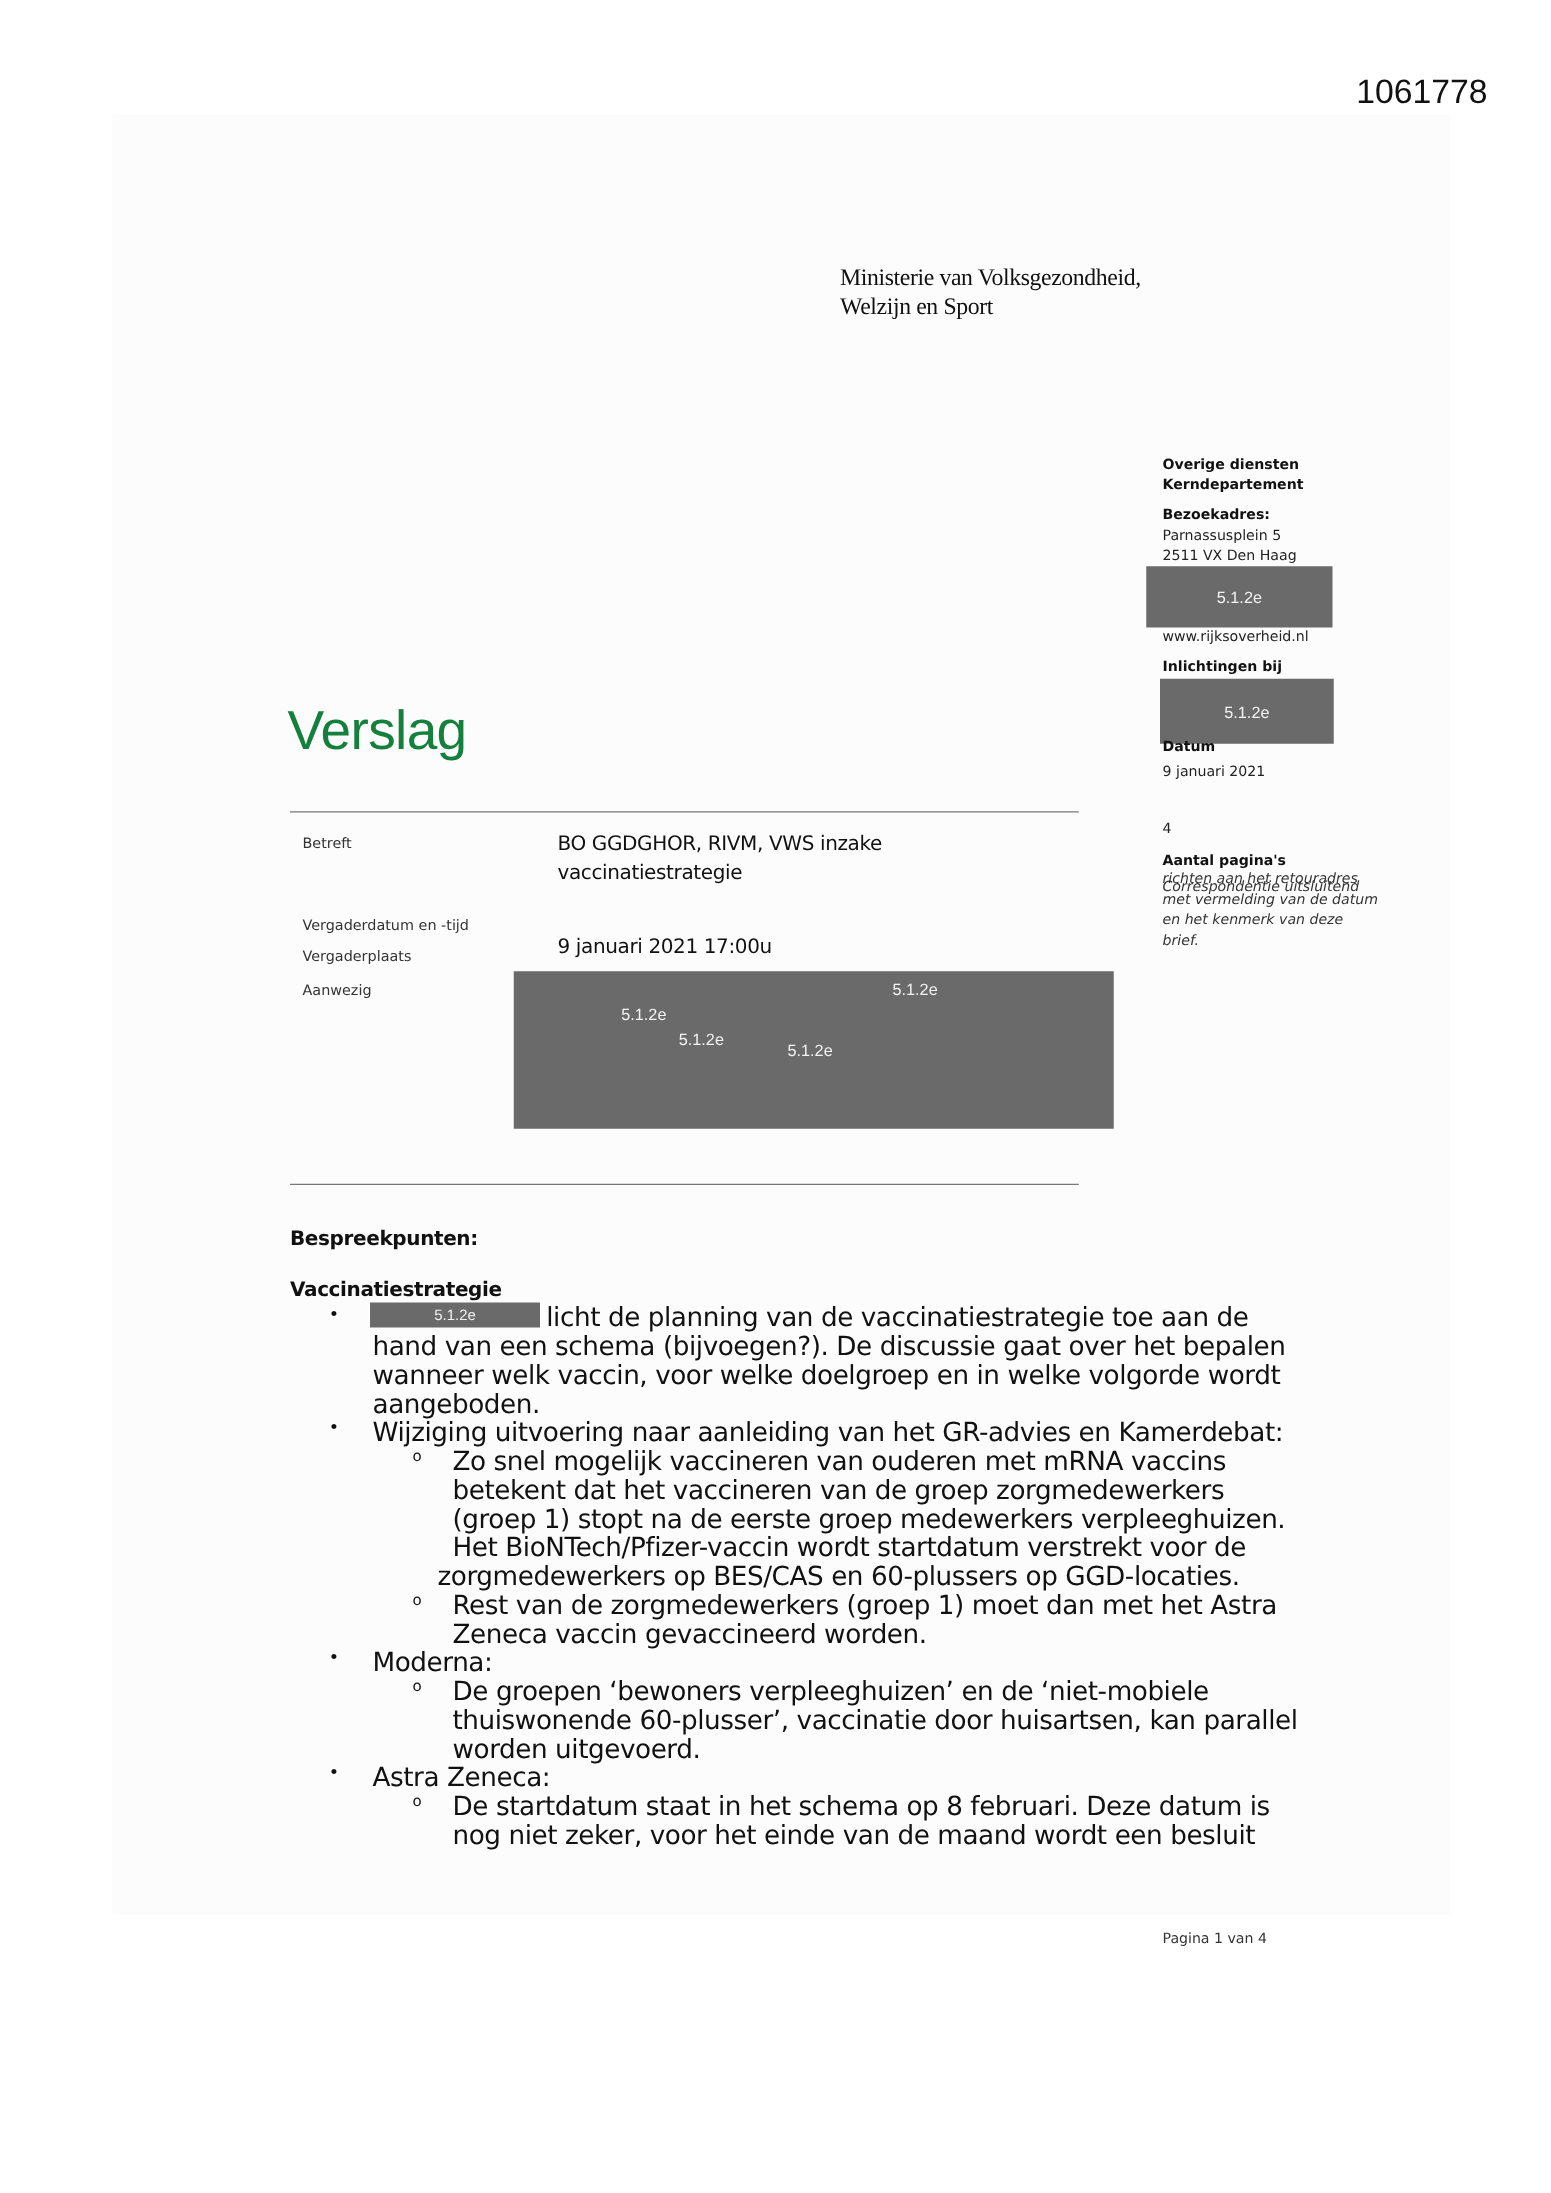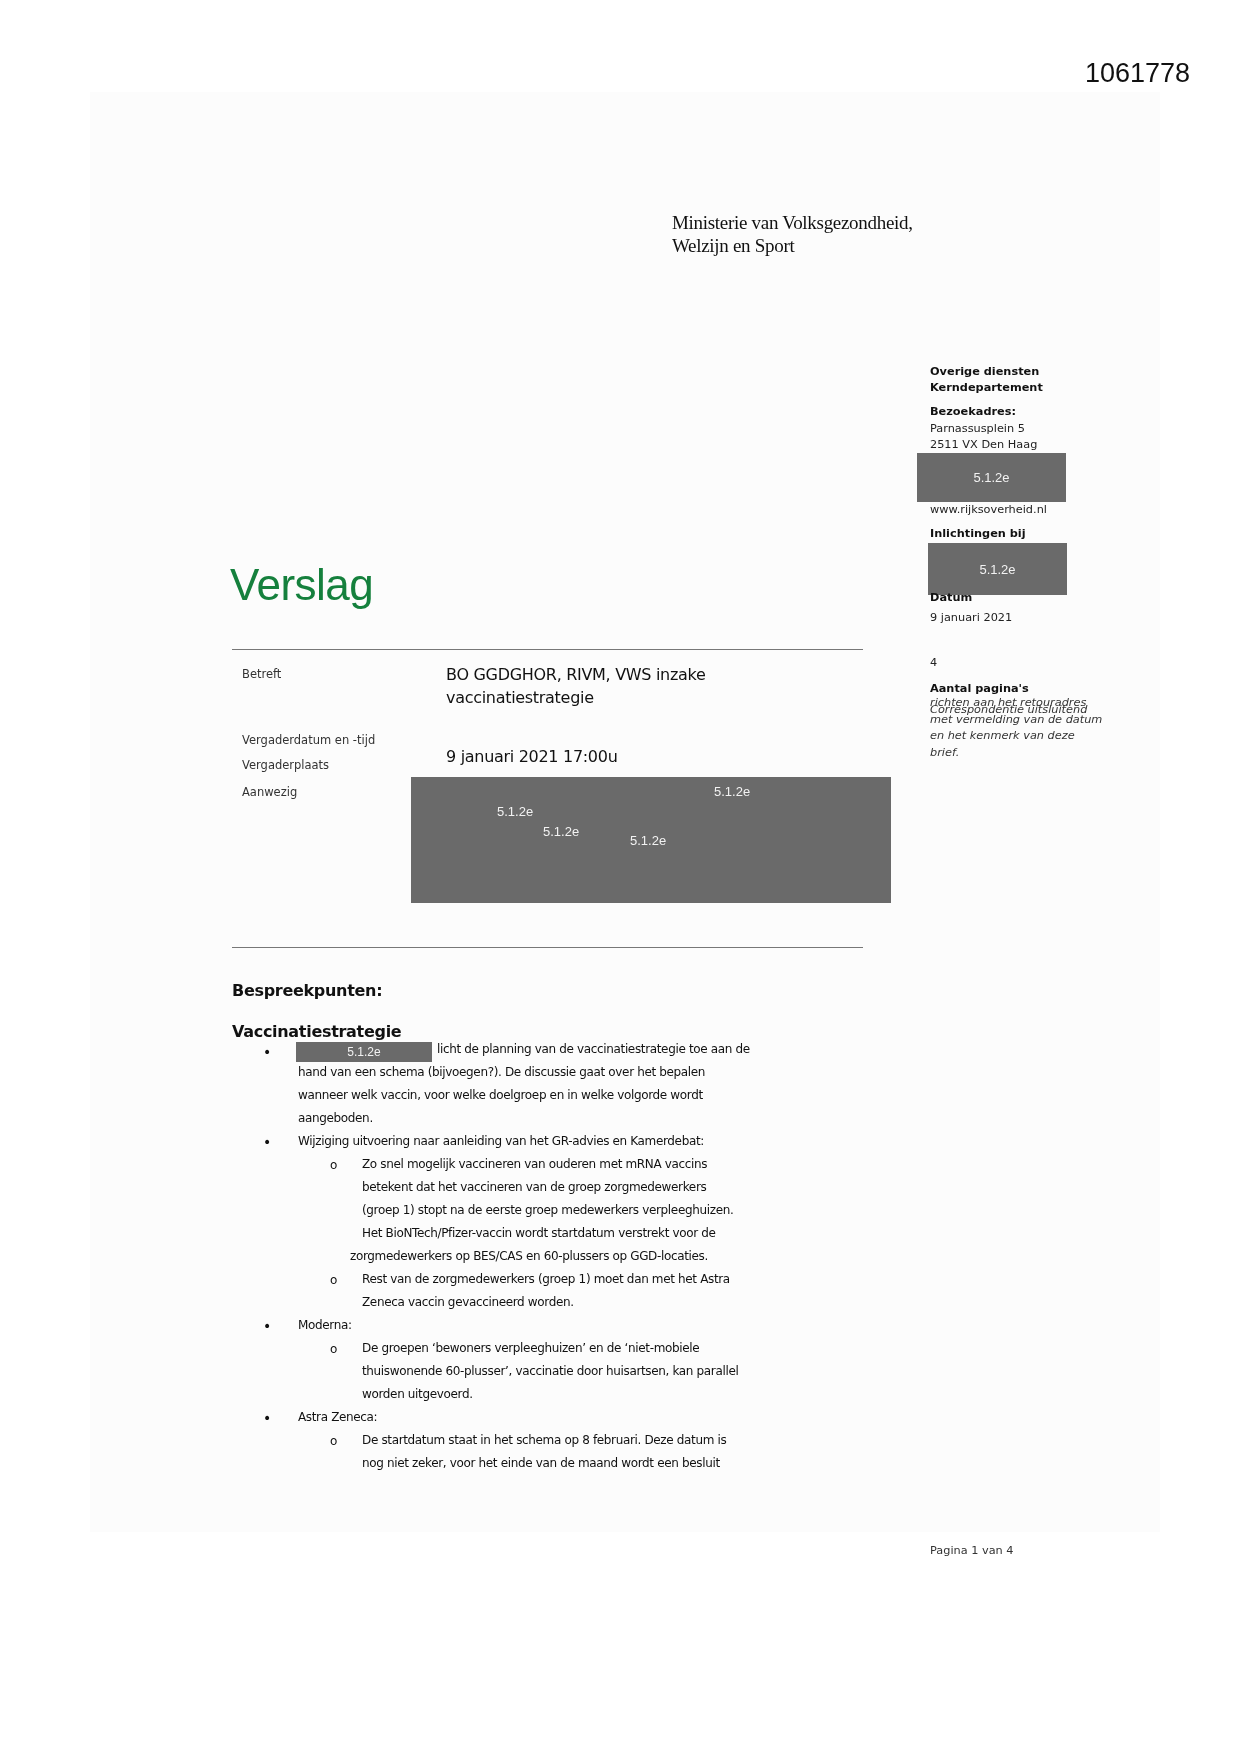--- a/index.html
+++ b/index.html
@@ -13,21 +13,21 @@
   .side.b { font-weight:bold; color:#111; }
   .side.i { font-style:italic; color:#333; }
   .redact { position:absolute; background:#6a6a6a; color:#f2f2f2; font-family:"Liberation Sans", sans-serif;
             font-size:13px; display:flex; align-items:center; justify-content:center; }
   .title { left:230px; top:560px; font-size:44px; font-family:"Liberation Sans", sans-serif; color:#15803d; letter-spacing:-0.5px; }
   .rule { position:absolute; left:232px; width:631px; height:1px; background:#777; }
   .lbl { left:242px; font-size:11.5px; color:#333; }
   .val { left:446px; font-size:16px; color:#111; font-family:"DejaVu Sans", sans-serif; letter-spacing:-0.3px; }
   .rtxt { position:absolute; color:#f2f2f2; font-family:"Liberation Sans", sans-serif; font-size:13px; }
   .h { left:232px; font-size:16px; font-weight:bold; color:#111; letter-spacing:-0.3px; }
-  .body { font-size:12px; color:#111; letter-spacing:-0.35px; }
+  .body { font-size:21px; color:#111; letter-spacing:-0.35px; }
   .bullet { position:absolute; font-size:14px; color:#111; }
   .footer { left:930px; top:1544px; font-size:11.3px; color:#333; }
 </style>
 </head>
 <body>
 
 <div class="page"></div>
 
 <div class="abs docnum">1061778</div>
 

